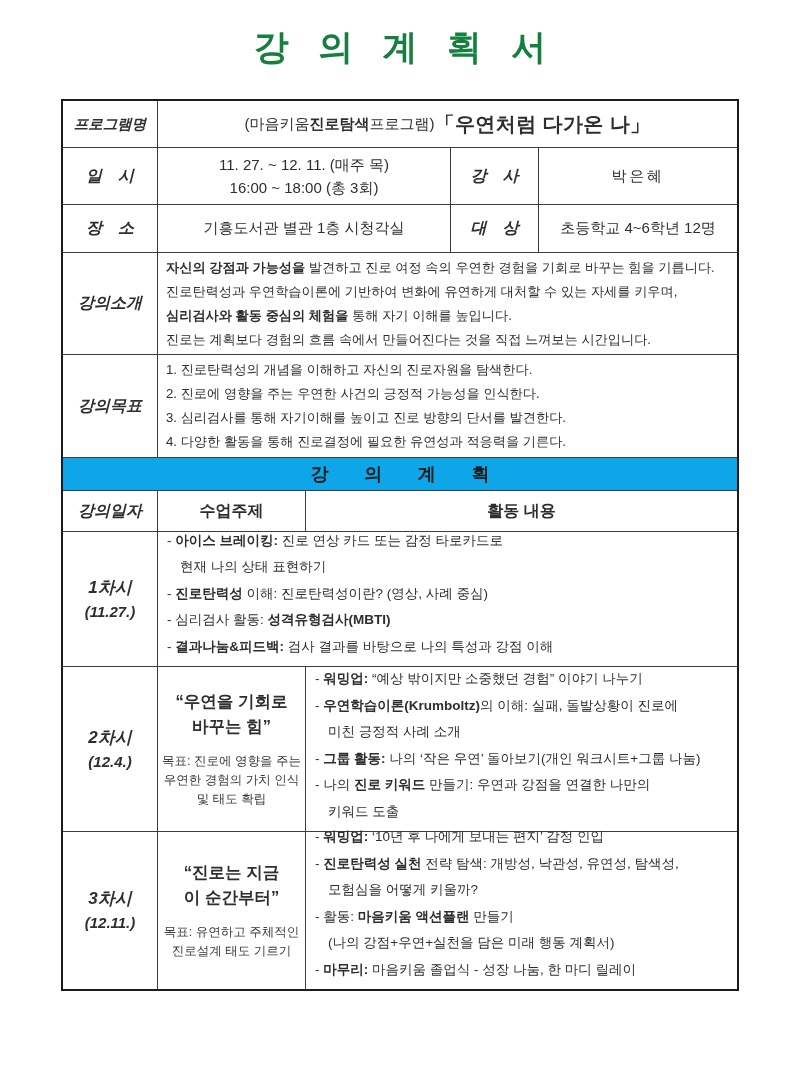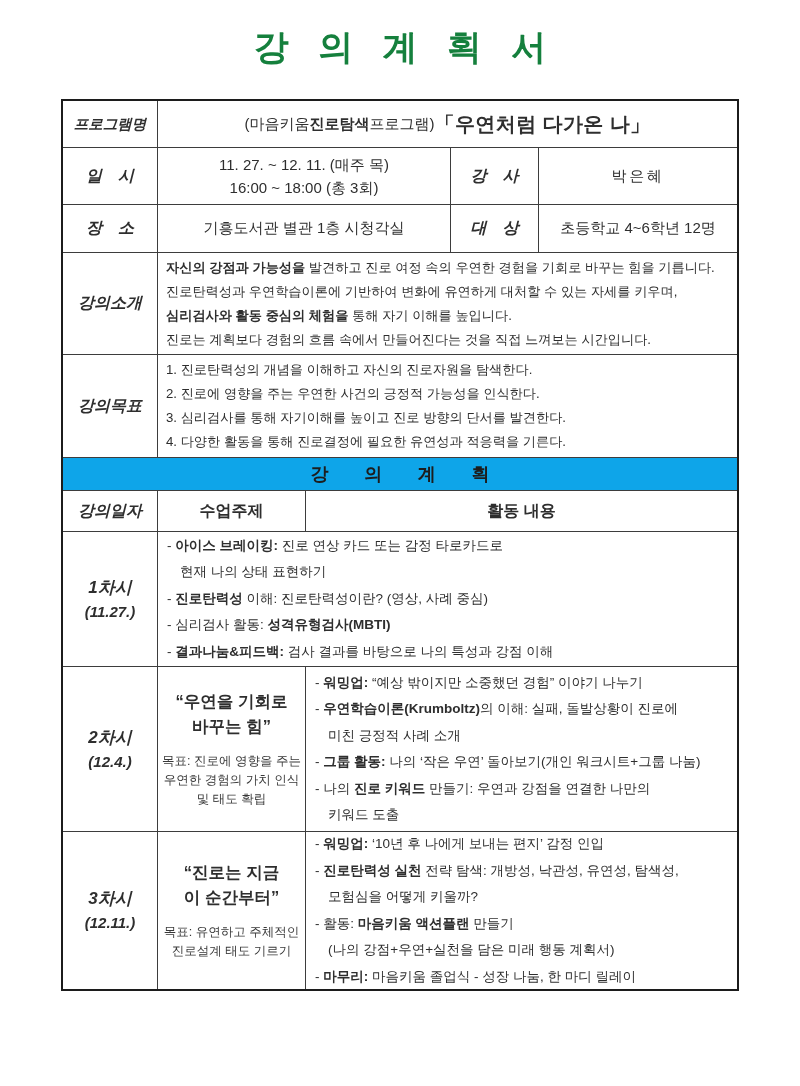--- a/index.html
+++ b/index.html
@@ -77,21 +77,21 @@
 
   .date-cell { flex-direction: column; font-weight: bold; }
   .sess-num { font-size: 17px; line-height: 25px; }
   .sess-date { font-size: 15px; line-height: 24px; }
 
   .topic-cell { flex-direction: column; justify-content: center; padding: 6px 4px; text-align: center; }
   .topic { font-weight: bold; font-size: 16.5px; line-height: 25px; }
   .goal { font-size: 12.5px; line-height: 19px; margin-top: 13px; color: #383838; }
 
   .act-cell {
-    flex-direction: column; align-items: flex-start; justify-content: center;
+    flex-direction: column; align-items: flex-start; justify-content: flex-end;
     padding: 6px 3px 6px 9px; font-size: 13.5px; line-height: 26.5px; text-align: left;
   }
   .activity { padding-left: 13px; text-indent: -13px; }
 </style>
 </head>
 <body>
 
 <div>
 
   <h1 class="doc-title">강 의 계 획 서</h1>

